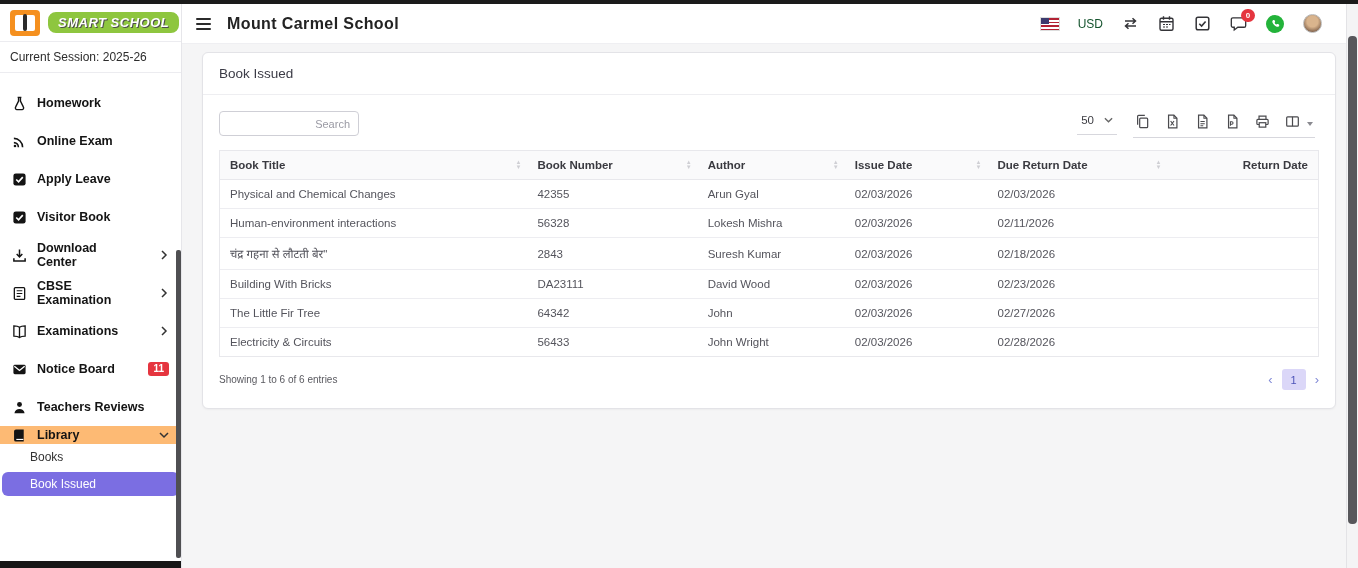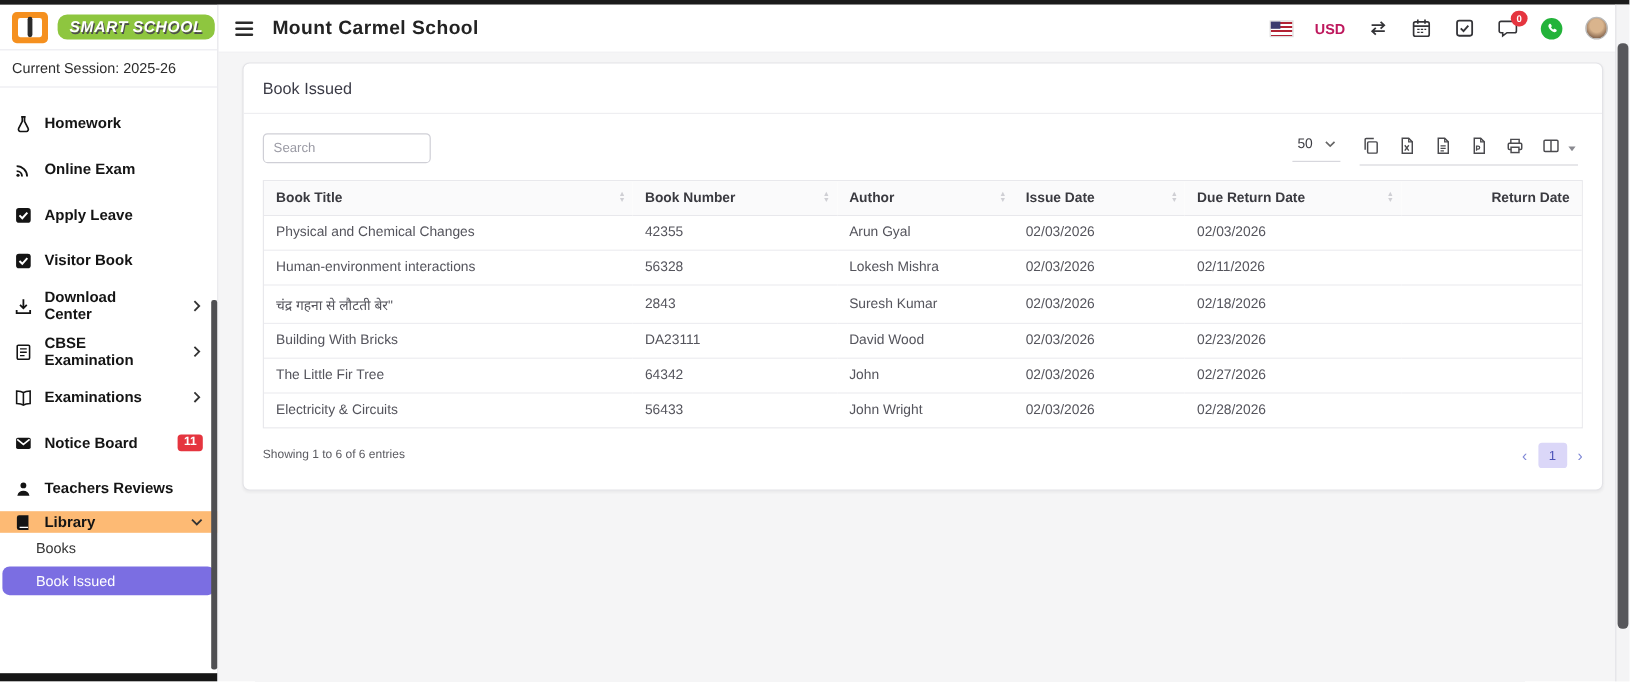--- a/index.html
+++ b/index.html
@@ -42,49 +42,49 @@
     font-size:12px; color:#333; cursor:pointer; }
   .sub-item.active { margin:2px 2px 0 2px; height:24px; border-radius:6px;
     background:#7b6ee2; color:#fff; padding-left:28px; }
   .sidebar-scrollbar { position:absolute; right:0; top:246px; width:5px; height:308px;
     background:#4f4f52; border-radius:2px; }
   .sidebar-bottom { position:absolute; bottom:0; left:0; width:100%; height:7px; background:#161616; }
 
   
   .main { flex:1; display:flex; flex-direction:column; background:#f5f5f6; }
   .appbar { height:40px; background:#fff; display:flex; align-items:center;
-    padding:0 18px 0 14px; border-bottom:1px solid #efeff2; }
+    padding:0 36px 0 14px; border-bottom:1px solid #efeff2; }
   .hamburger { width:15px; display:flex; flex-direction:column; gap:3px; cursor:pointer; }
   .hamburger i { display:block; height:2px; background:#2b2b2b; border-radius:1px; }
   .app-title { font-size:16px; font-weight:bold; color:#232323; letter-spacing:.4px; margin-left:16px; }
   .appbar-right { margin-left:auto; display:flex; align-items:center; gap:19px; }
   .flag { width:18px; height:12px; position:relative; cursor:pointer;
     background:repeating-linear-gradient(180deg,#b22234 0 1.8px,#fff 1.8px 3.6px);
     outline:1px solid #ddd; }
   .flag::after { content:""; position:absolute; left:0; top:0; width:8px; height:6px; background:#3c3b6e; }
-  .usd { font-size:12px; font-weight:bold; color:#be185d; cursor:pointer; }
+  .usd { font-size:12px; font-weight:normal; color:#14532d; cursor:pointer; }
   .hicon { width:17px; height:17px; color:#343438; cursor:pointer; position:relative; display:flex; }
   .hicon svg { width:17px; height:17px; }
   .chat-badge { position:absolute; top:-6px; right:-8px; min-width:14px; height:13px;
     background:#e5353f; color:#fff; border-radius:7px; font-size:8px; font-weight:bold;
     display:flex; align-items:center; justify-content:center; padding:0 3px; }
   .wa { width:18px; height:18px; border-radius:50%; background:#23b33a; display:flex;
     align-items:center; justify-content:center; cursor:pointer; }
   .wa svg { width:11px; height:11px; }
   .avatar { width:19px; height:19px; border-radius:50%; cursor:pointer; border:1px solid #b9b9b9;
     background:radial-gradient(circle at 50% 38%, #d9b48d 0 40%, #8a6a52 75%, #6e553f); }
 
   .content { padding:8px 22px 0 20px; }
   .card { background:#fff; border:1px solid #e3e3e7; border-radius:6px;
     box-shadow:0 1px 2px rgba(0,0,0,.04); }
   .card-head { padding:13px 16px; font-size:13.5px; color:#3b3b46;
     border-bottom:1px solid #eeeef1; }
   .toolbar { display:flex; align-items:flex-start; padding:16px 16px 12px; }
   .search-input { width:140px; height:25px; border:1px solid #cfcfd6; border-radius:4px;
-    padding:0 8px; font-size:11px; color:#333; font-family:"Liberation Sans",sans-serif; outline:none; }
+    padding:0 8px; font-size:11px; color:#333; font-family:"Liberation Sans",sans-serif; outline:none;text-align:right; }
   .search-input::placeholder { color:#9a9aa4; }
   .toolbar-right { margin-left:auto; display:flex; align-items:flex-start; gap:16px; padding-right:4px; }
   .length-select { display:flex; align-items:center; gap:10px; font-size:11.5px; color:#3c3c42;
     border-bottom:1px solid #d7d7dd; padding:3px 4px 8px; cursor:pointer; }
   .length-select svg { width:9px; height:6px; }
   .export-group { display:flex; align-items:center; gap:14px; border-bottom:1px solid #d7d7dd;
     padding:2px 2px 8px; }
   .ebtn { width:16px; height:16px; color:#4a4a4e; cursor:pointer; display:flex; align-items:center; }
   .ebtn svg { width:15px; height:15px; }
   .colvis-caret { width:0; height:0; border-left:3.5px solid transparent; border-right:3.5px solid transparent;

